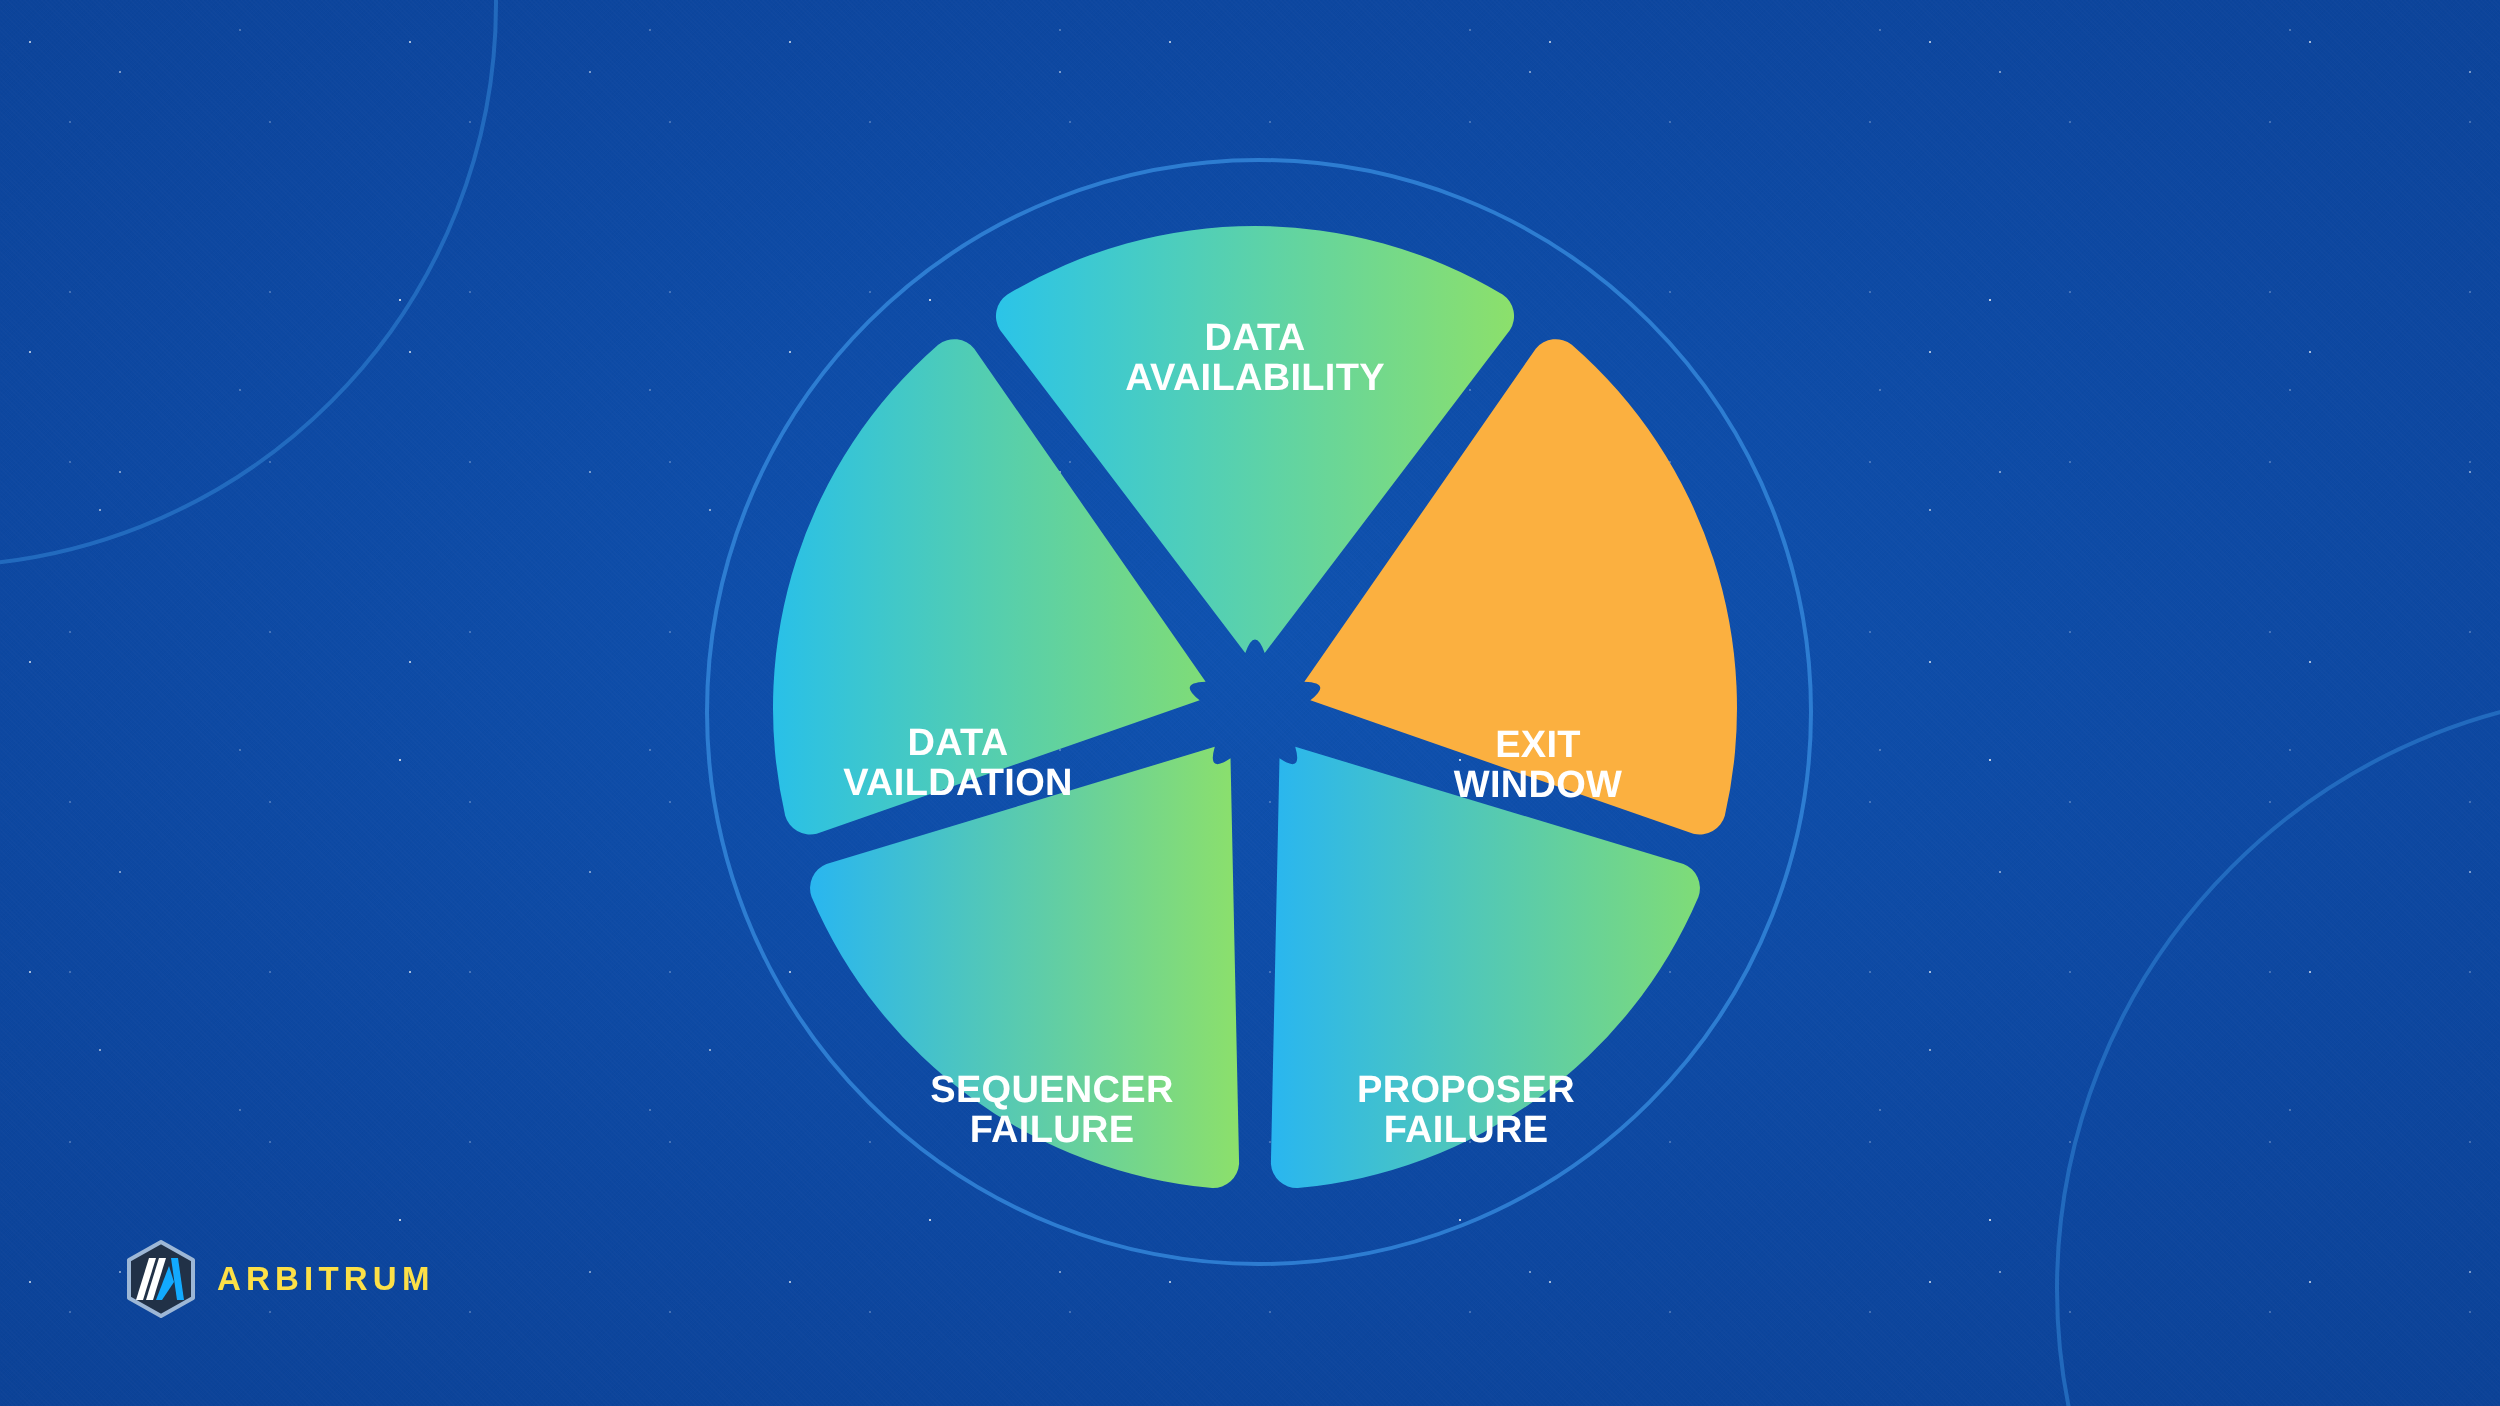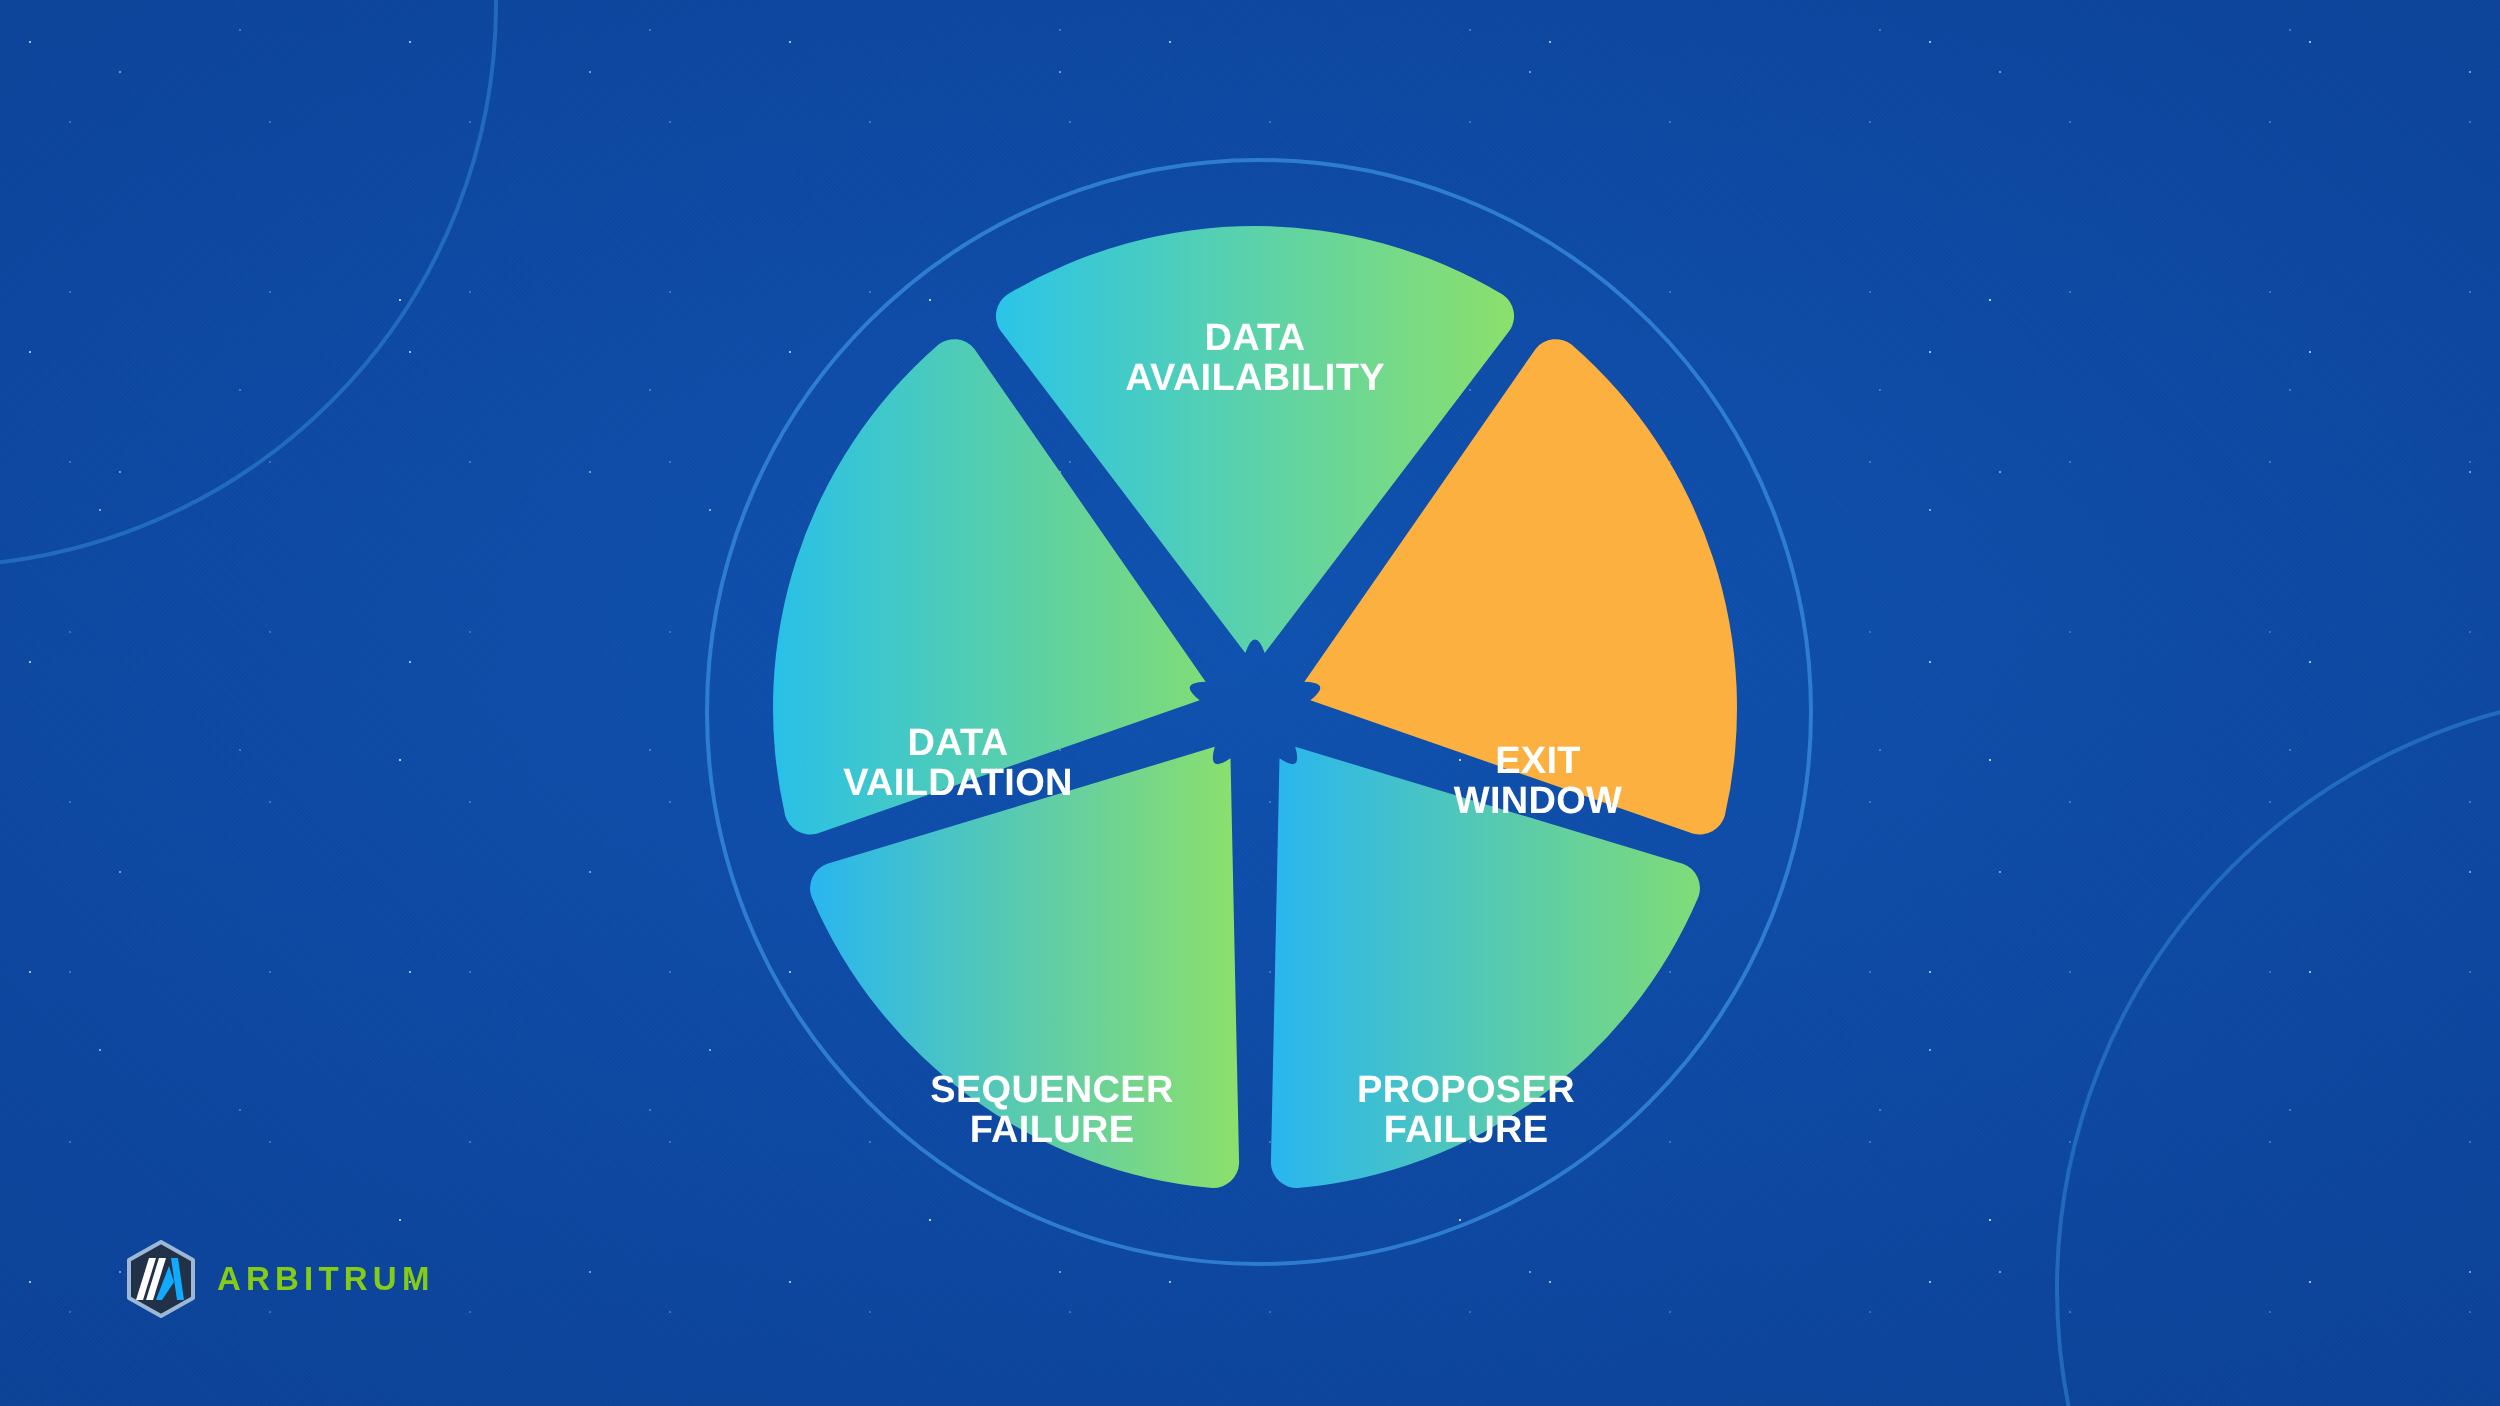--- a/index.html
+++ b/index.html
@@ -87,21 +87,21 @@
   }
 
   
   .logo{
     position:absolute;
     left:125px; top:1240px;
     display:flex;align-items:center;gap:20px;
   }
   .logo-mark{ width:72px;height:78px; display:block; }
   .logo-word{
-    color:#84cc16;
+    color:#fde047;
     font-size:33px;
     font-weight:700;
     letter-spacing:5.2px;
   }
 </style>
 </head>
 <body>
 
 <div id="stage">
 
@@ -144,21 +144,21 @@
           <path d="M -9.72 -55.05 L -254.99 -378.04 A 26 26 0 0 1 -247.59 -413.55 A 482 482 0 0 1 247.59 -413.55 A 26 26 0 0 1 254.99 -378.04 L 9.72 -55.05 Q 0.00 -81.90 -9.72 -55.05 Z" fill="url(#g-da)"></path>
           <path d="M 49.35 -26.26 L 280.74 -359.33 A 26 26 0 0 1 316.80 -363.27 A 482 482 0 0 1 469.82 107.68 A 26 26 0 0 1 438.34 125.69 L 55.36 -7.76 Q 77.89 -25.31 49.35 -26.26 Z" fill="url(#g-ew)"></path>
           <path d="M 40.22 38.82 L 428.50 155.96 A 26 26 0 0 1 443.38 189.03 A 482 482 0 0 1 42.77 480.10 A 26 26 0 0 1 15.91 455.72 L 24.49 50.25 Q 48.14 66.26 40.22 38.82 Z" fill="url(#g-pf)"></path>
           <path d="M -24.49 50.25 L -15.91 455.72 A 26 26 0 0 1 -42.77 480.10 A 482 482 0 0 1 -443.38 189.03 A 26 26 0 0 1 -428.50 155.96 L -40.22 38.82 Q -48.14 66.26 -24.49 50.25 Z" fill="url(#g-sf)"></path>
           <path d="M -55.36 -7.76 L -438.34 125.69 A 26 26 0 0 1 -469.82 107.68 A 482 482 0 0 1 -316.80 -363.27 A 26 26 0 0 1 -280.74 -359.33 L -49.35 -26.26 Q -77.89 -25.31 -55.36 -7.76 Z" fill="url(#g-sv)"></path>
         </g>
     </svg>
 
     <div class="seg-label" style="left:0px;top:-350px;">DATA
 AVAILABILITY</div>
-    <div class="seg-label" style="left:283px;top:57px;margin-top:16px;">EXIT
+    <div class="seg-label" style="left:283px;top:57px;">EXIT
 WINDOW</div>
     <div class="seg-label" style="left:200px;top:402px;margin-left:11px;">PROPOSER
 FAILURE</div>
     <div class="seg-label" style="left:-203px;top:402px;">SEQUENCER
 FAILURE</div>
     <div class="seg-label" style="left:-297px;top:55px;">DATA
 VAILDATION</div>
   </div>
 
   <div class="logo">

